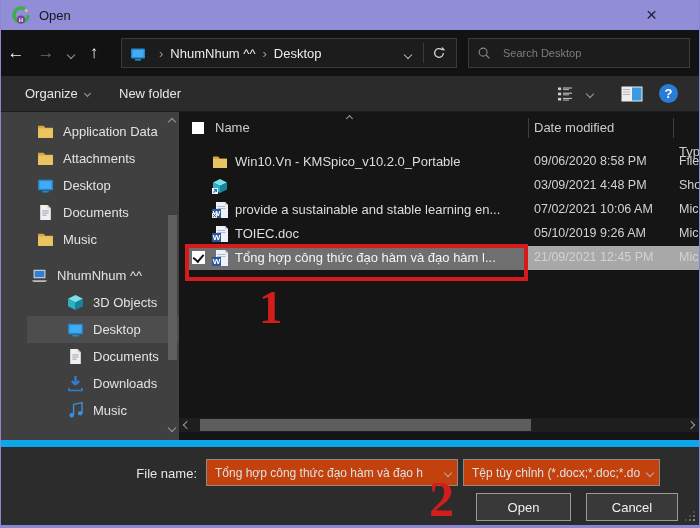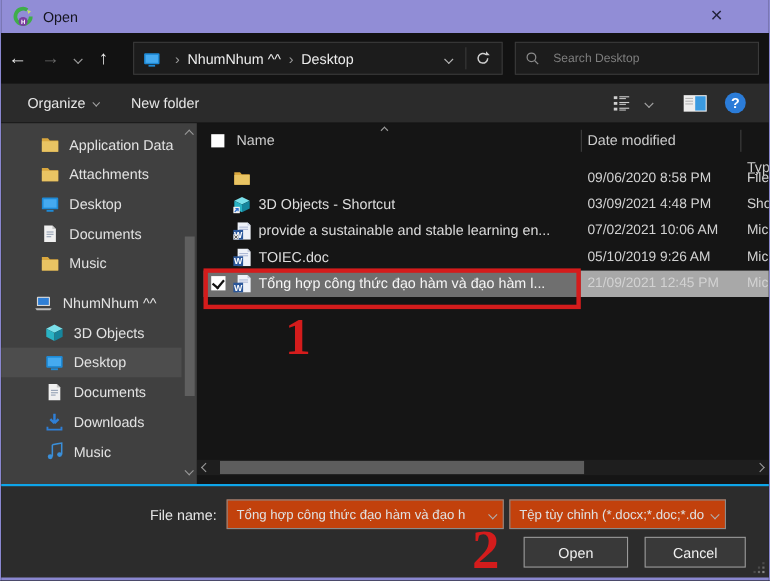--- a/index.html
+++ b/index.html
@@ -50,21 +50,21 @@
   .view-pane{left:620px;} .help-btn{left:658px;}
   .help-circle{width:19px;height:19px;border-radius:50%;background:var(--help_blue,#2b7cd8);
     color:#fff;font-size:13px;font-weight:bold;display:flex;align-items:center;justify-content:center;}
   
   .sidebar{position:absolute;top:112px;left:0;width:178px;bottom:88px;background:#404040;overflow:hidden;}
   .sb-group{margin-top:6px;}
   .sb-group + .sb-group{margin-top:9px;}
   .sb-item{position:relative;height:27px;display:flex;align-items:center;padding-left:36px;width:164px;
     font-size:13px;color:#e2e2e2;white-space:nowrap;}
   .sb-item.parent{padding-left:30px;}
-  .sb-item.child{padding-left:40px;}
+  .sb-item.child{padding-left:40px;margin-left:26px;}
   .sb-item.selected{background:var(--sidebar_selected,#4d4d4d);}
   .sb-icon{width:17px;height:17px;margin-right:9px;flex:0 0 auto;}
   .sb-icon svg{width:100%;height:100%;}
   .sb-scroll{position:absolute;top:112px;bottom:88px;left:164px;width:14px;}
   .sb-scroll .chv{position:absolute;left:4px;color:#9a9a9a;}
   .sb-thumb{position:absolute;left:3px;top:103px;width:9px;height:145px;background:#5f5f5f;}
   
   .listarea{position:absolute;top:112px;left:178px;right:0;bottom:88px;background:#151515;overflow:hidden;}
   .list-header{position:absolute;top:0;left:0;right:0;height:30px;font-size:13px;color:#cccccc;}
   .hdr-check{position:absolute;left:13px;top:10px;width:12px;height:12px;background:#ffffff;}
@@ -94,21 +94,21 @@
   .anno{position:absolute;font-family:"Liberation Serif",serif;font-weight:bold;
     color:var(--annotation_red,#d41c1c);z-index:9;line-height:1;}
   .anno-1{left:258px;top:284px;font-size:47px;}
   .anno-2{left:428px;top:474px;font-size:50px;}
   
   .hscroll{position:absolute;left:0;right:0;bottom:8px;height:14px;background:#1e1e1e;}
   .hscroll .chv{position:absolute;top:4px;color:#9a9a9a;}
   .hs-left{left:5px;} .hs-right{right:5px;}
   .hs-thumb{position:absolute;left:21px;top:1px;width:331px;height:12px;background:#5d5d5d;}
   
-  .bottompanel{position:absolute;left:0;right:0;bottom:0;height:88px;background:#2c2c2c;border-top:2px solid #0ea5e9;}
+  .bottompanel{position:absolute;left:0;right:0;bottom:0;height:88px;background:#2c2c2c;border-top:7px solid #0ea5e9;}
   .fn-label{position:absolute;left:96px;top:19px;width:100px;text-align:right;font-size:13px;color:#e6e6e6;}
   .combo{position:absolute;top:12px;height:27px;background:#c2410c;border:1px solid #8a8a8a;
     display:flex;align-items:center;padding:0 6px 0 8px;font-size:12px;color:#e0e0e0;}
   .combo .val{flex:1;white-space:nowrap;overflow:hidden;}
   .combo .chv{color:#b0b0b0;margin-left:4px;flex:0 0 auto;}
   .combo-filename{left:205px;width:252px;}
   .combo-filetype{left:462px;width:197px;}
   .btn{position:absolute;top:46px;height:28px;background:#393939;border:1px solid #9a9a9a;
     color:#f0f0f0;font-size:13px;display:flex;align-items:center;justify-content:center;}
   .btn-open{left:475px;width:95px;}
@@ -323,34 +323,34 @@
       <span class="hdr-sep2"></span>
       <span class="hdr-type">Typ</span>
     </div>
     <div class="rows" id="rows">
         <div class="row">
 
     <span class="row-icon"><svg viewBox="0 0 16 16">
               <path d="M1 2.5h5.2L7.8 4.5H15v9.5H1z" fill="#d9a73e"></path>
               <path d="M1 5h14v9H1z" fill="#e9c463"></path>
             </svg></span>
+    <span class="row-name">Win10.Vn - KMSpico_v10.2.0_Portable</span>
     <span class="row-date">09/06/2020 8:58 PM</span>
     <span class="row-type">File</span>
   </div>
         <div class="row">
 
     <span class="row-icon"><svg viewBox="0 0 16 16">
               <path d="M8 1l7 3.5L8 8 1 4.5z" fill="#7ae0ea"></path>
               <path d="M1 4.5L8 8v7L1 11.5z" fill="#2ab3c4"></path>
               <path d="M15 4.5L8 8v7l7-3.5z" fill="#16859c"></path>
               <rect x="0" y="10" width="6" height="6" fill="#f2f2f2"></rect>
               <path d="M1.4 14.6l2.8-2.8" stroke="#2a6fd0" stroke-width="1.2" fill="none"></path>
               <path d="M2 11.6h2.4V14" fill="none" stroke="#2a6fd0" stroke-width="1.2"></path>
             </svg></span>
-    <span class="row-name">3D Objects - Shortcut</span>
     <span class="row-date">03/09/2021 4:48 PM</span>
     <span class="row-type">Sho</span>
   </div>
         <div class="row">
 
     <span class="row-icon"><svg viewBox="0 0 16 16">
               <path d="M4 0h9l3 3v13H4z" fill="#eef1f8"></path>
               <path d="M13 0l3 3h-3z" fill="#c5cde0"></path>
               <rect x="5.5" y="4" width="8" height="1" fill="#aeb9d6"></rect>
               <rect x="5.5" y="6" width="8" height="1" fill="#aeb9d6"></rect>

